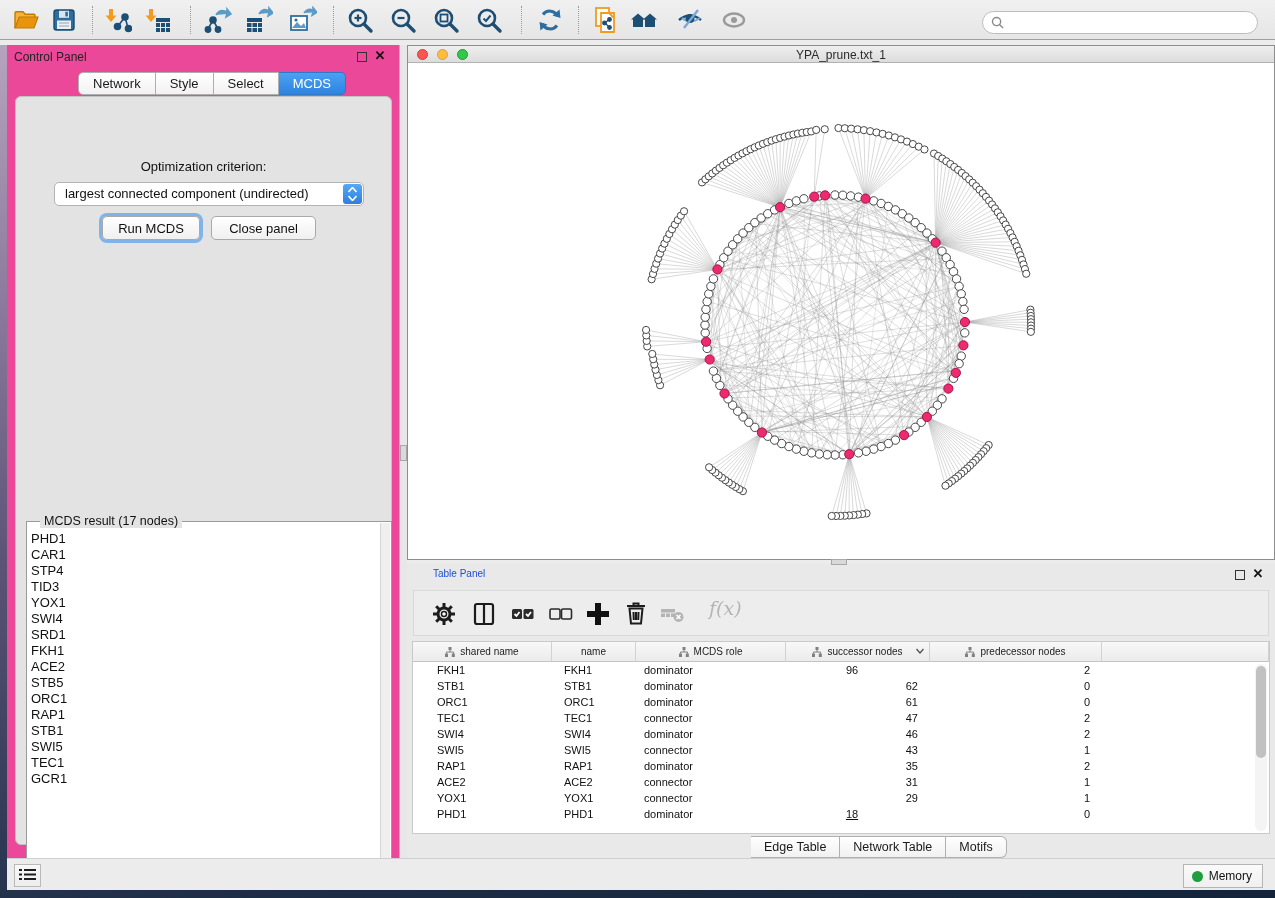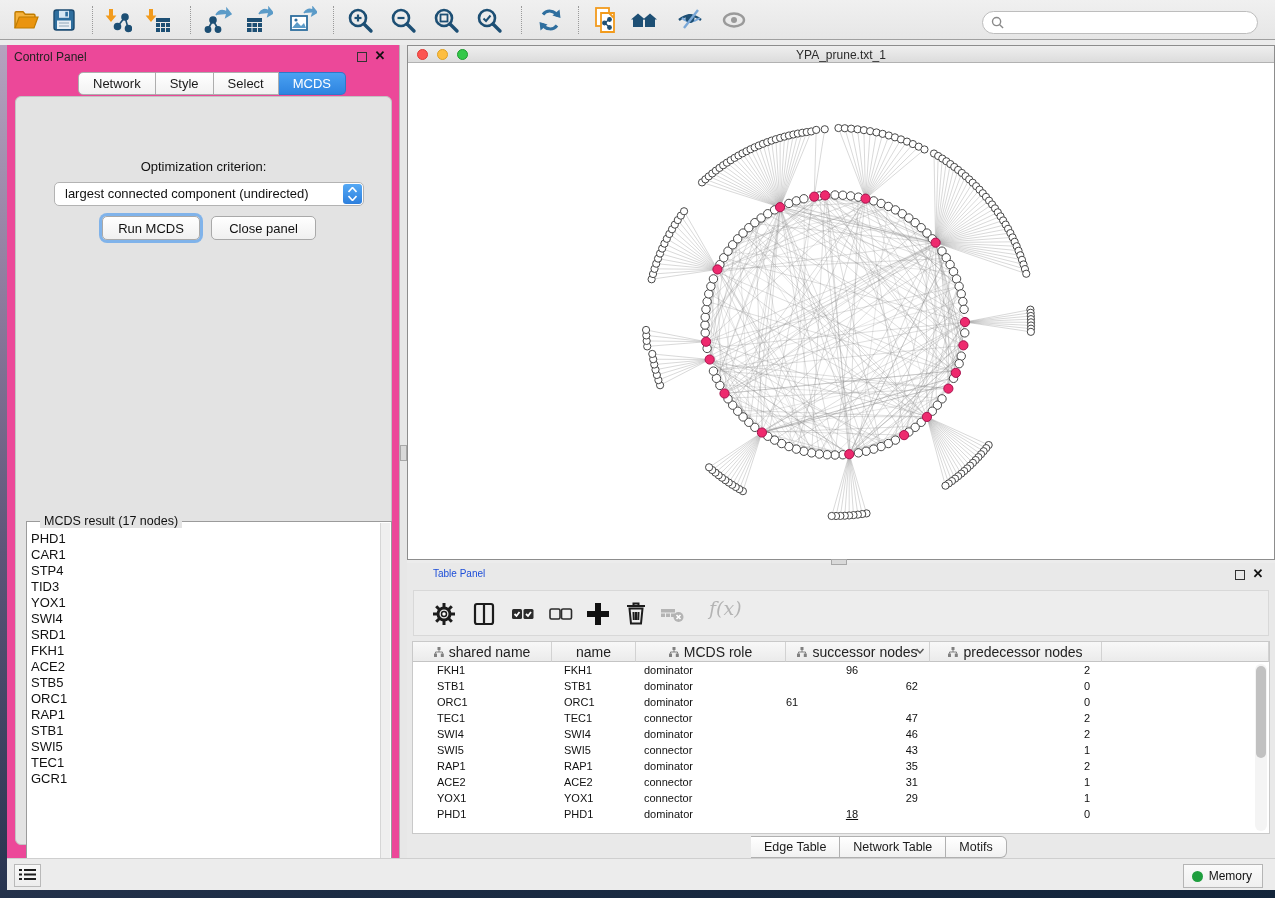--- a/index.html
+++ b/index.html
@@ -68,21 +68,21 @@
   #tp-title { position:absolute; left:26px; top:5px; font-size:10px; color:#1d4ed8; }
   #tp-float { right:30px; } #tp-close { right:10px; }
   #tp-grip { position:absolute; left:424px; top:-4px; width:16px; height:6px; background:#d9d9d9; border:1px solid #a8a8a8; }
   #tp-toolbar { position:absolute; left:6px; top:27px; width:856px; height:46px; background:#ededed; border:1px solid #d8d8d8; }
   .tp-ic { position:absolute; top:9px; width:28px; height:28px; border:none; background:transparent; padding:0; cursor:pointer;}
   .tp-ic svg { width:28px; height:28px; display:block;}
   .fx { position:absolute; left:295px; top:6px; font-family:"DejaVu Serif", serif; font-style:italic; font-size:19px; color:#b4b4b4; }
   #tbl { position:absolute; left:5px; top:78px; width:858px; height:193px; background:#fff; border:1px solid #c9c9c9; }
   #tbl-head { position:absolute; left:0; top:0; height:20px; display:flex; }
   .th { height:20px; background:linear-gradient(#f8f8f8,#ebebeb); border-right:1px solid #d2d2d2; border-bottom:1px solid #c4c4c4;
-    display:flex; align-items:center; justify-content:center; font-size:14px; color:#222; position:relative; }
+    display:flex; align-items:center; justify-content:center; font-size:10px; color:#222; position:relative; }
   .th .mini { margin-right:5px; }
   .th .sort { position:absolute; right:5px; top:6px; }
   #tbl-body { position:absolute; left:0; top:20px; width:845px; }
   .tr { display:flex; height:16px; }
   .td { font-size:11px; color:#111; line-height:16px; white-space:nowrap; overflow:hidden; }
   #tbl-scroll { position:absolute; right:2px; top:22px; width:12px; height:167px; background:#f4f4f4; border-radius:6px; }
   #tbl-thumb { position:absolute; left:1px; top:2px; width:10px; height:92px; background:#c1c1c1; border-radius:5px; }
   #tbl-tabs { position:absolute; left:253px; top:273px; height:22px; display:flex; }
   .tbl-tab { height:22px; border:1px solid #b0b0b0; border-left:none; background:linear-gradient(#ffffff,#f1f1f1);
     font-size:12.5px; color:#1a1a1a; padding:0 13px; line-height:20px; cursor:pointer; }
@@ -1124,21 +1124,21 @@
             <div class="td" style="width: 139px; text-align: left; padding-left: 24px;">STB1</div>
             <div class="td" style="width: 84px; text-align: left; padding-left: 12px;">STB1</div>
             <div class="td" style="width: 150px; text-align: left; padding-left: 8px;">dominator</div>
             <div class="td" style="width: 144px; text-align: right; padding-right: 12px;">62</div>
             <div class="td" style="width: 172px; text-align: right; padding-right: 12px;">0</div>
           </div>
           <div class="tr">
             <div class="td" style="width: 139px; text-align: left; padding-left: 24px;">ORC1</div>
             <div class="td" style="width: 84px; text-align: left; padding-left: 12px;">ORC1</div>
             <div class="td" style="width: 150px; text-align: left; padding-left: 8px;">dominator</div>
-            <div class="td" style="width: 144px; text-align: left; padding-right: 12px;">61</div>
+            <div class="td" style="width: 144px; text-align: right; padding-right: 12px;">61</div>
             <div class="td" style="width: 172px; text-align: right; padding-right: 12px;">0</div>
           </div>
           <div class="tr">
             <div class="td" style="width: 139px; text-align: left; padding-left: 24px;">TEC1</div>
             <div class="td" style="width: 84px; text-align: left; padding-left: 12px;">TEC1</div>
             <div class="td" style="width: 150px; text-align: left; padding-left: 8px;">connector</div>
             <div class="td" style="width: 144px; text-align: right; padding-right: 12px;">47</div>
             <div class="td" style="width: 172px; text-align: right; padding-right: 12px;">2</div>
           </div>
           <div class="tr">

